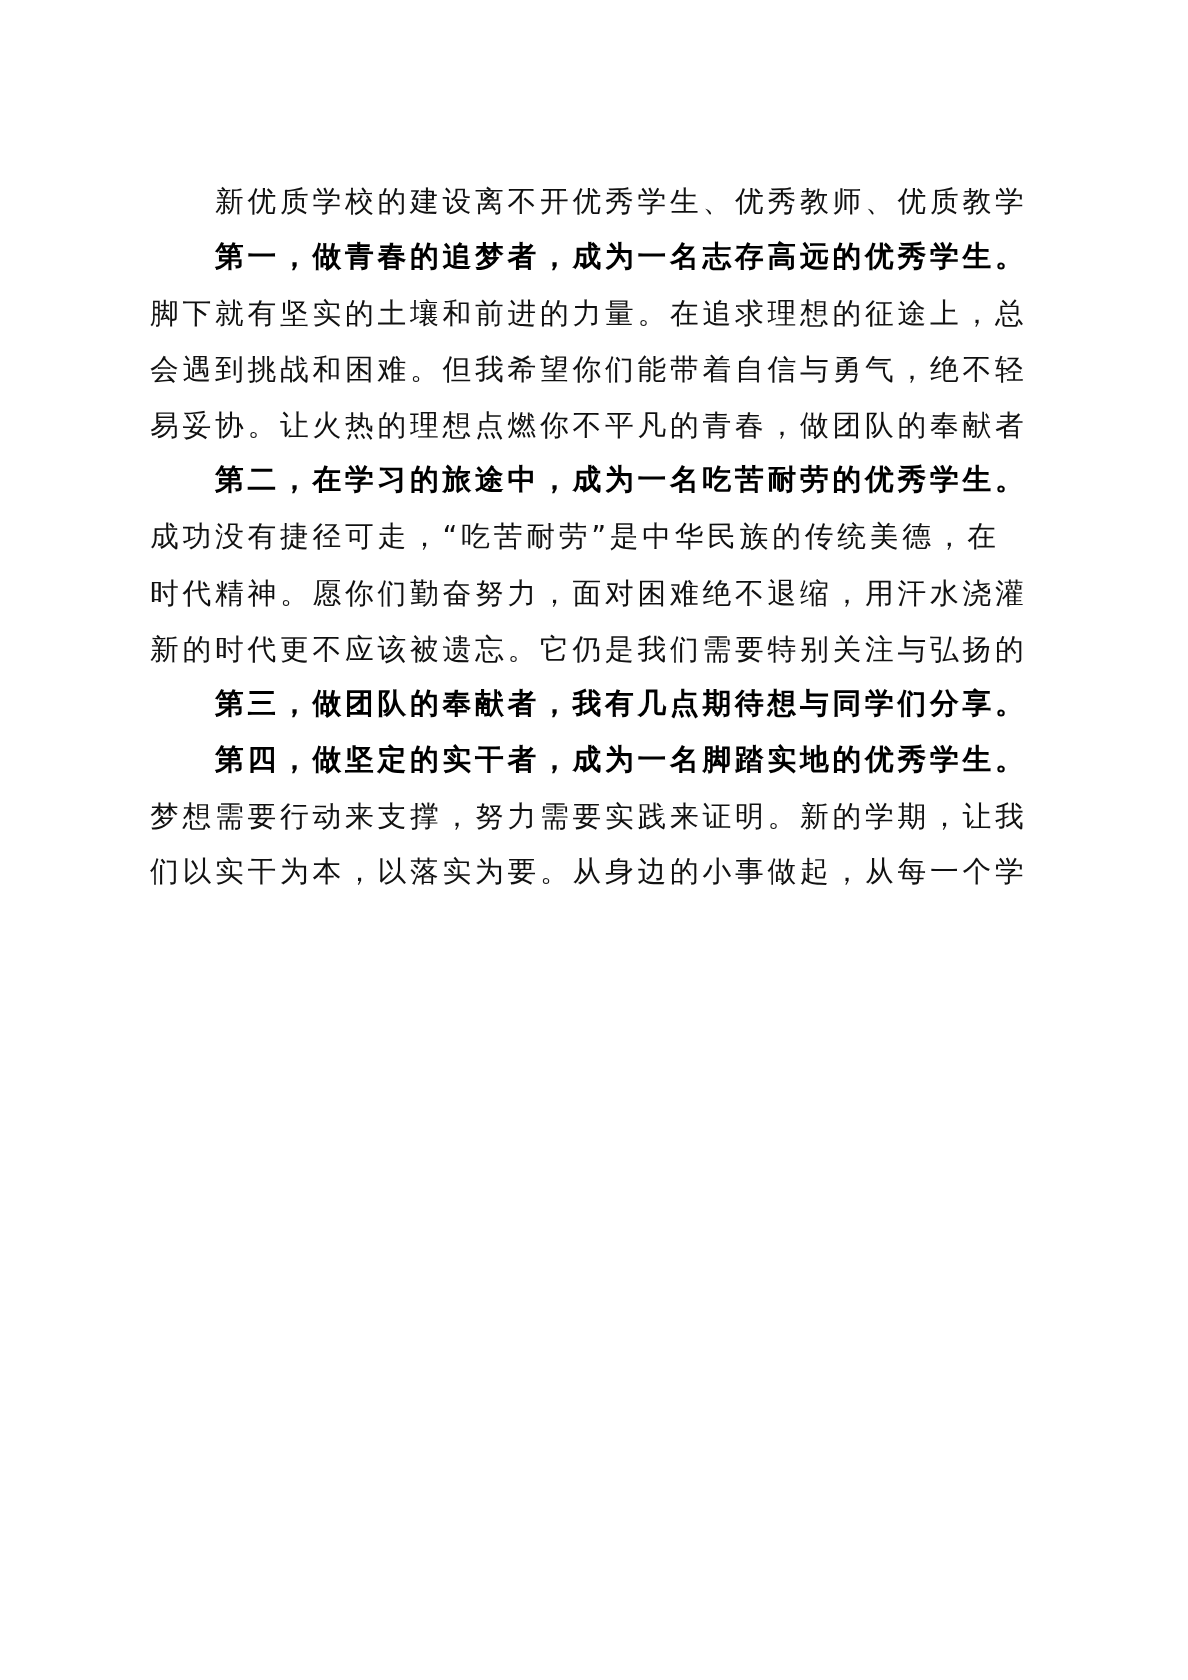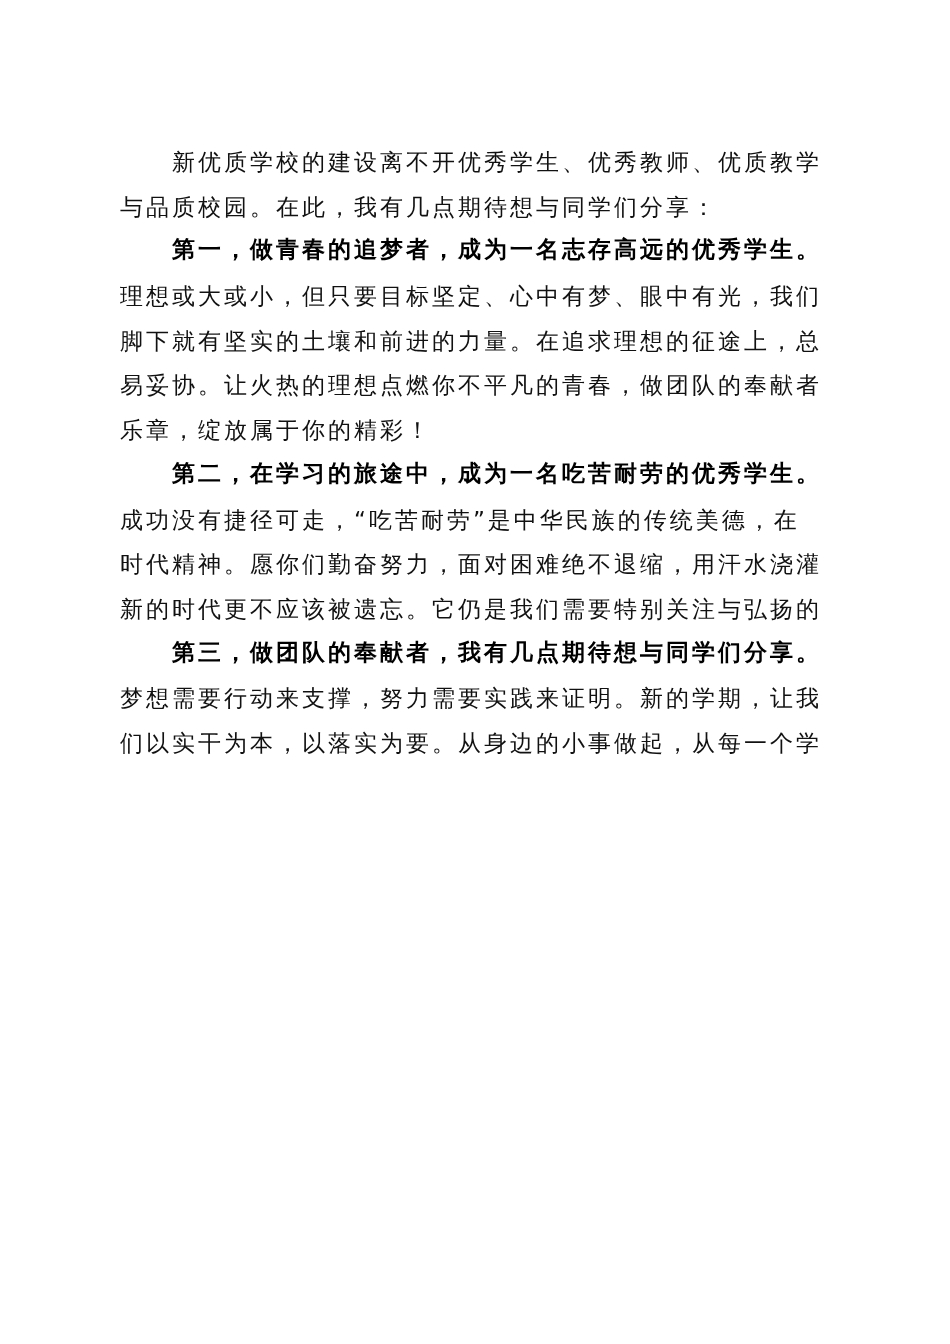--- a/index.html
+++ b/index.html
@@ -50,49 +50,50 @@
     }
   </style>
 </head>
 <body>
 
 <div class="page">
   <div class="text-block">
 
     <div class="para body-text">
       <span class="line indent">新优质学校的建设离不开优秀学生、优秀教师、优质教学</span>
-      <span class="line">与品质校园。在此，我有几点期待想与同学们分享：</span>
     </div>
 
     <div class="para heading">
       <span class="line indent">第一，做青春的追梦者，成为一名志存高远的优秀学生。</span>
     </div>
 
     <div class="para body-text">
-      <span class="line">理想或大或小，但只要目标坚定、心中有梦、眼中有光，我们</span>
       <span class="line">脚下就有坚实的土壤和前进的力量。在追求理想的征途上，总</span>
+      <span class="line">会遇到挑战和困难。但我希望你们能带着自信与勇气，绝不轻</span>
       <span class="line">易妥协。让火热的理想点燃你不平凡的青春，做团队的奉献者</span>
-      <span class="line">乐章，绽放属于你的精彩！</span>
     </div>
 
     <div class="para heading">
       <span class="line indent">第二，在学习的旅途中，成为一名吃苦耐劳的优秀学生。</span>
     </div>
 
     <div class="para body-text">
       <span class="line">成功没有捷径可走，“吃苦耐劳”是中华民族的传统美德，在</span>
       <span class="line">时代精神。愿你们勤奋努力，面对困难绝不退缩，用汗水浇灌</span>
       <span class="line">新的时代更不应该被遗忘。它仍是我们需要特别关注与弘扬的</span>
     </div>
 
     <div class="para heading">
       <span class="line indent">第三，做团队的奉献者，我有几点期待想与同学们分享。</span>
     </div>
 
 
+    <div class="para heading">
+      <span class="line indent">第四，做坚定的实干者，成为一名脚踏实地的优秀学生。</span>
+    </div>
 
     <div class="para body-text">
       <span class="line">梦想需要行动来支撑，努力需要实践来证明。新的学期，让我</span>
       <span class="line">们以实干为本，以落实为要。从身边的小事做起，从每一个学</span>
     </div>
 
   </div>
 </div>
 
 </body></html>

